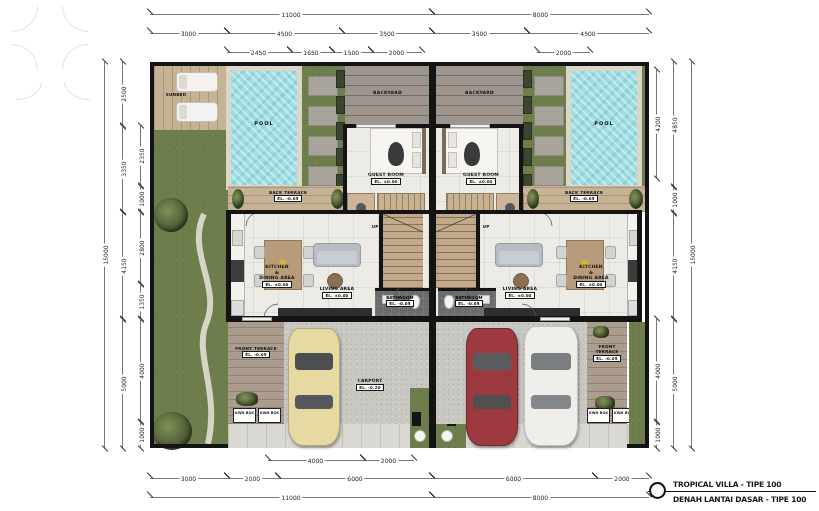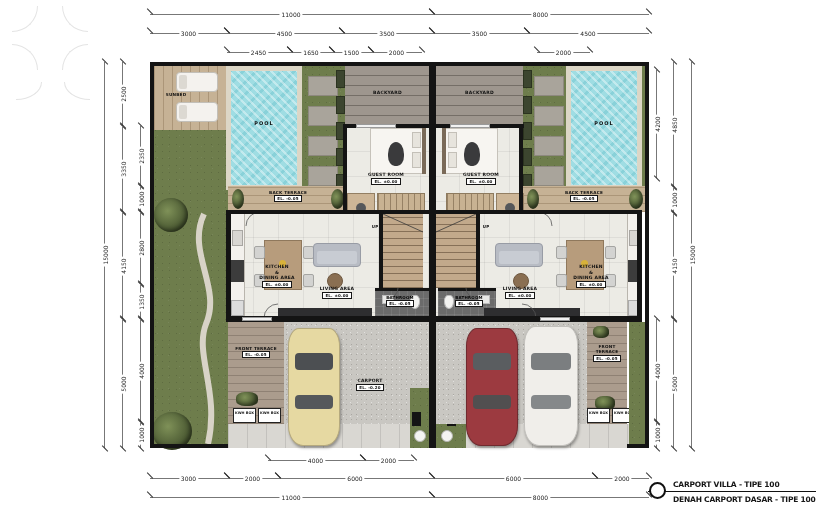--- a/index.html
+++ b/index.html
@@ -448,17 +448,17 @@
   <div class="vd" style="left:673px;top:319px;height:129px;">
       <span class="lab">5000</span>
     </div>
   <div class="vd" style="left:691px;top:62px;height:386px;">
       <span class="lab">15000</span>
     </div>
 
   <div class="abs" style="left:648px;top:476px;width:168px;height:32px;">
     <div class="abs" style="left:0;top:15px;width:168px;border-top:1.5px solid #111;"></div>
     <div class="abs" style="left:1px;top:6px;width:17px;height:17px;border:2.5px solid #111;border-radius:50%;background:#fff;box-sizing:border-box;"></div>
-    <div class="abs" style="left:25px;top:4px;font-size:7.5px;font-weight:bold;letter-spacing:-0.2px;white-space:nowrap;">CARPORT VILLA - TIPE 100</div>
-    <div class="abs" style="left:25px;top:19px;font-size:7.5px;font-weight:bold;letter-spacing:-0.2px;white-space:nowrap;">DENAH CARPORT DASAR - TIPE 100</div>
+    <div class="abs" style="left:25px;top:4px;font-size:7.5px;font-weight:bold;letter-spacing:-0.2px;white-space:nowrap;">TROPICAL VILLA - TIPE 100</div>
+    <div class="abs" style="left:25px;top:19px;font-size:7.5px;font-weight:bold;letter-spacing:-0.2px;white-space:nowrap;">DENAH LANTAI DASAR - TIPE 100</div>
   </div>
 
 </div>
 
 </body></html>

